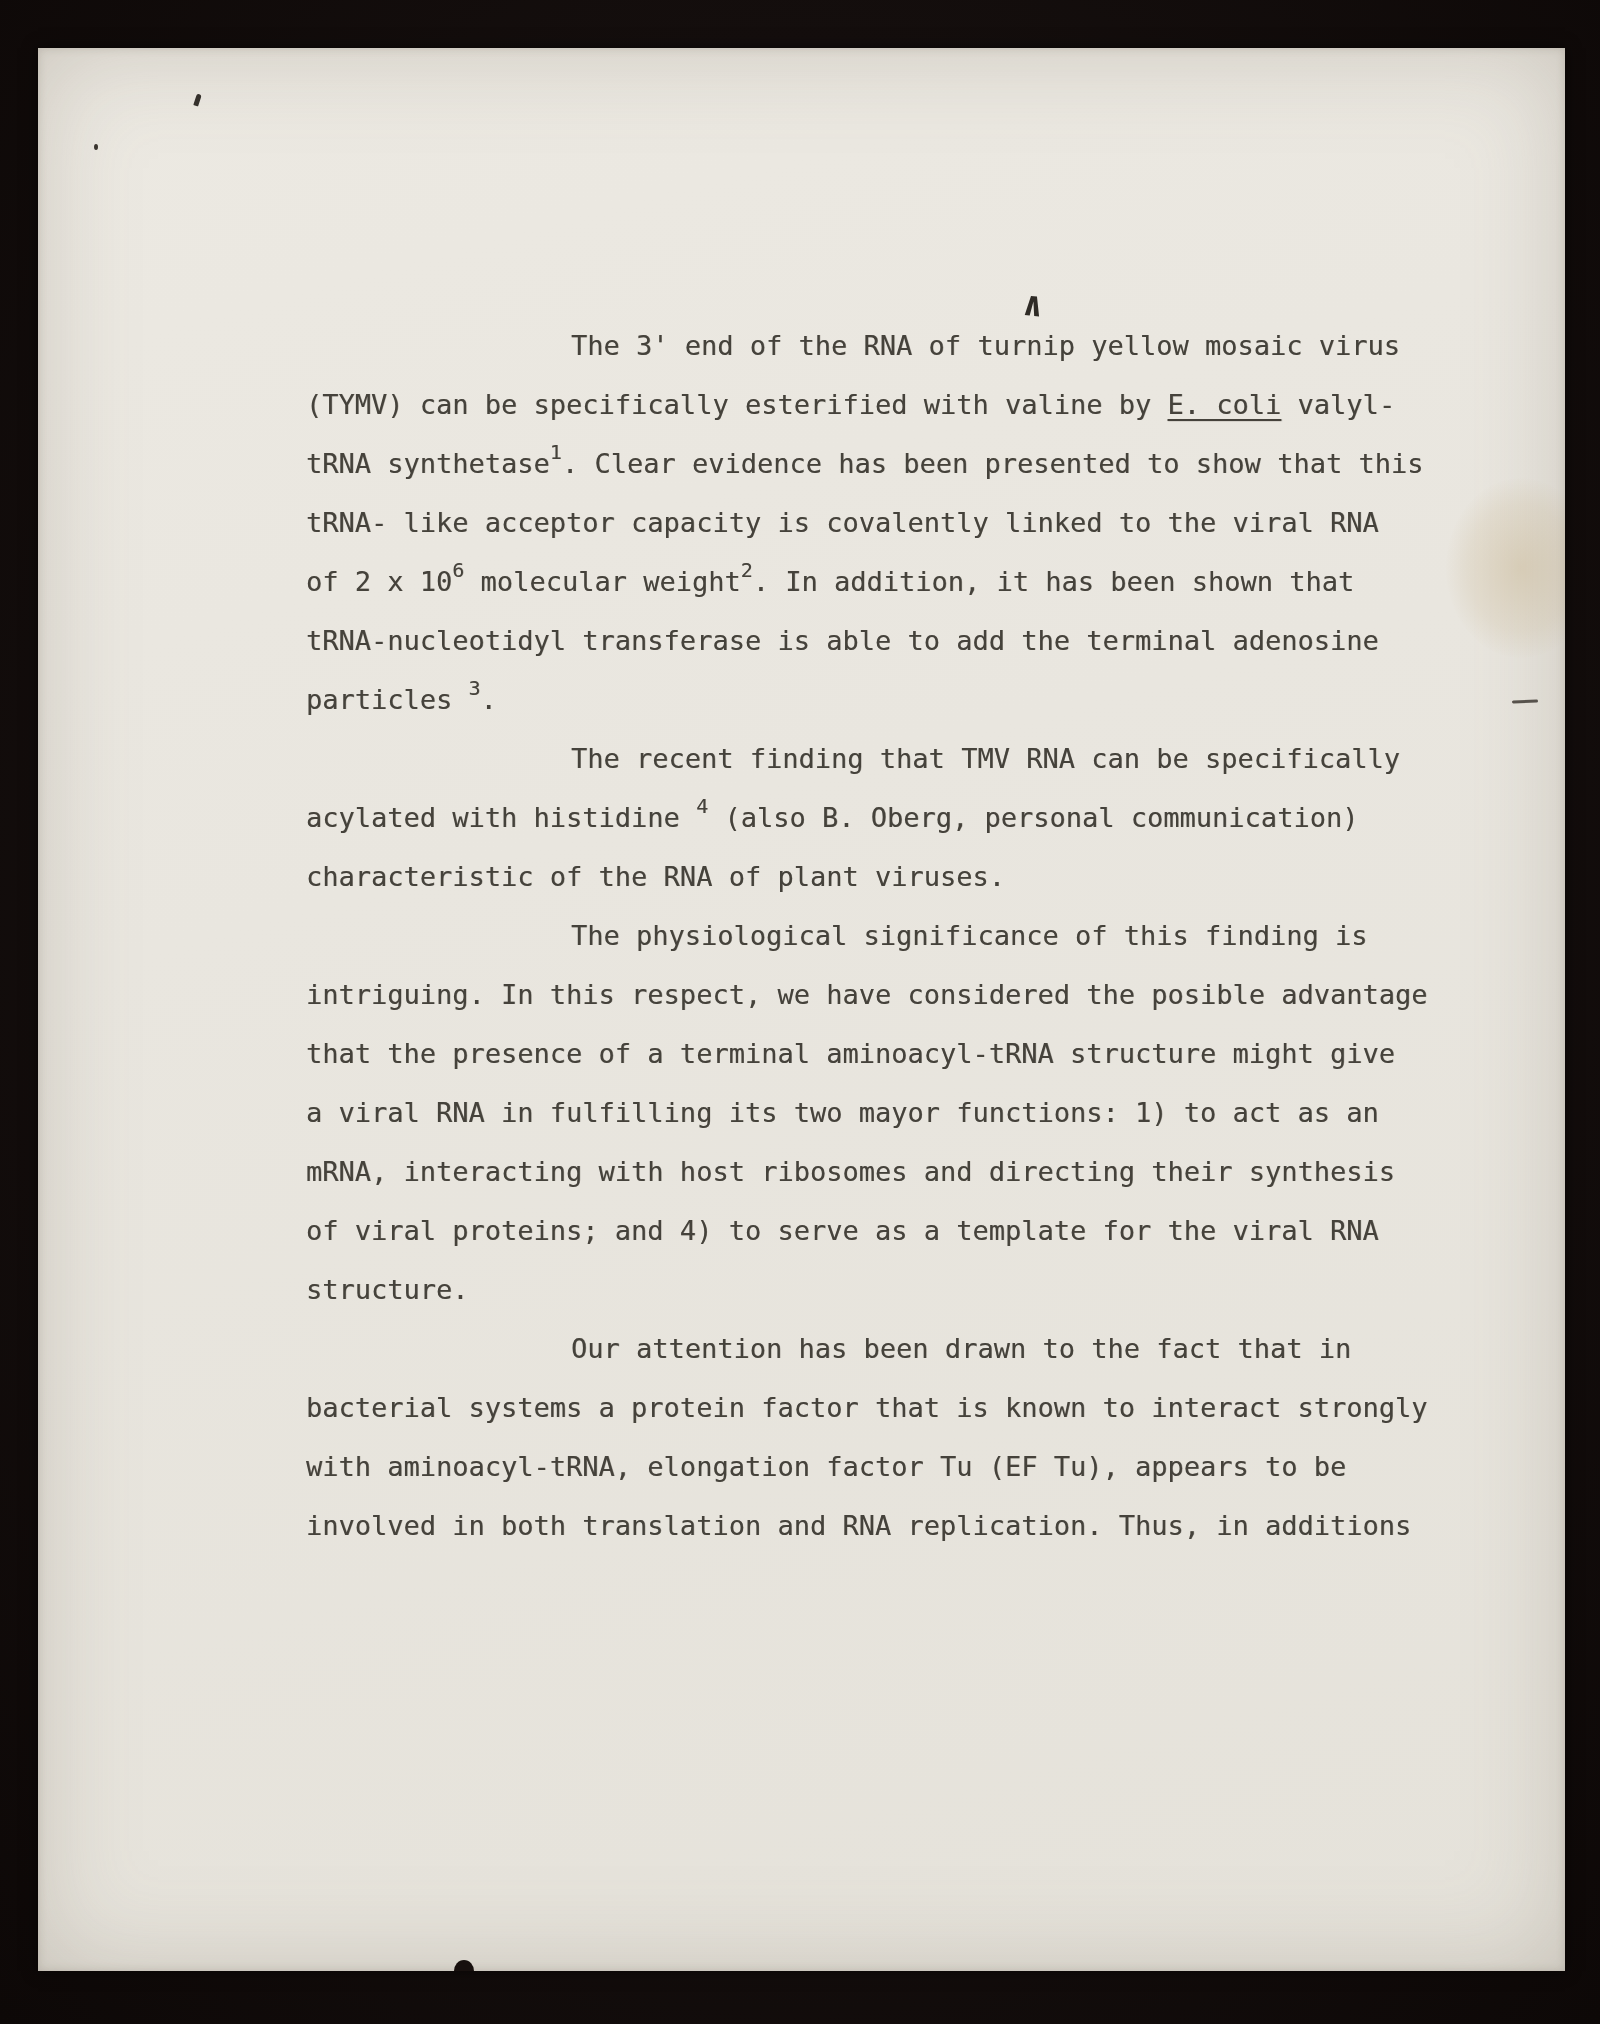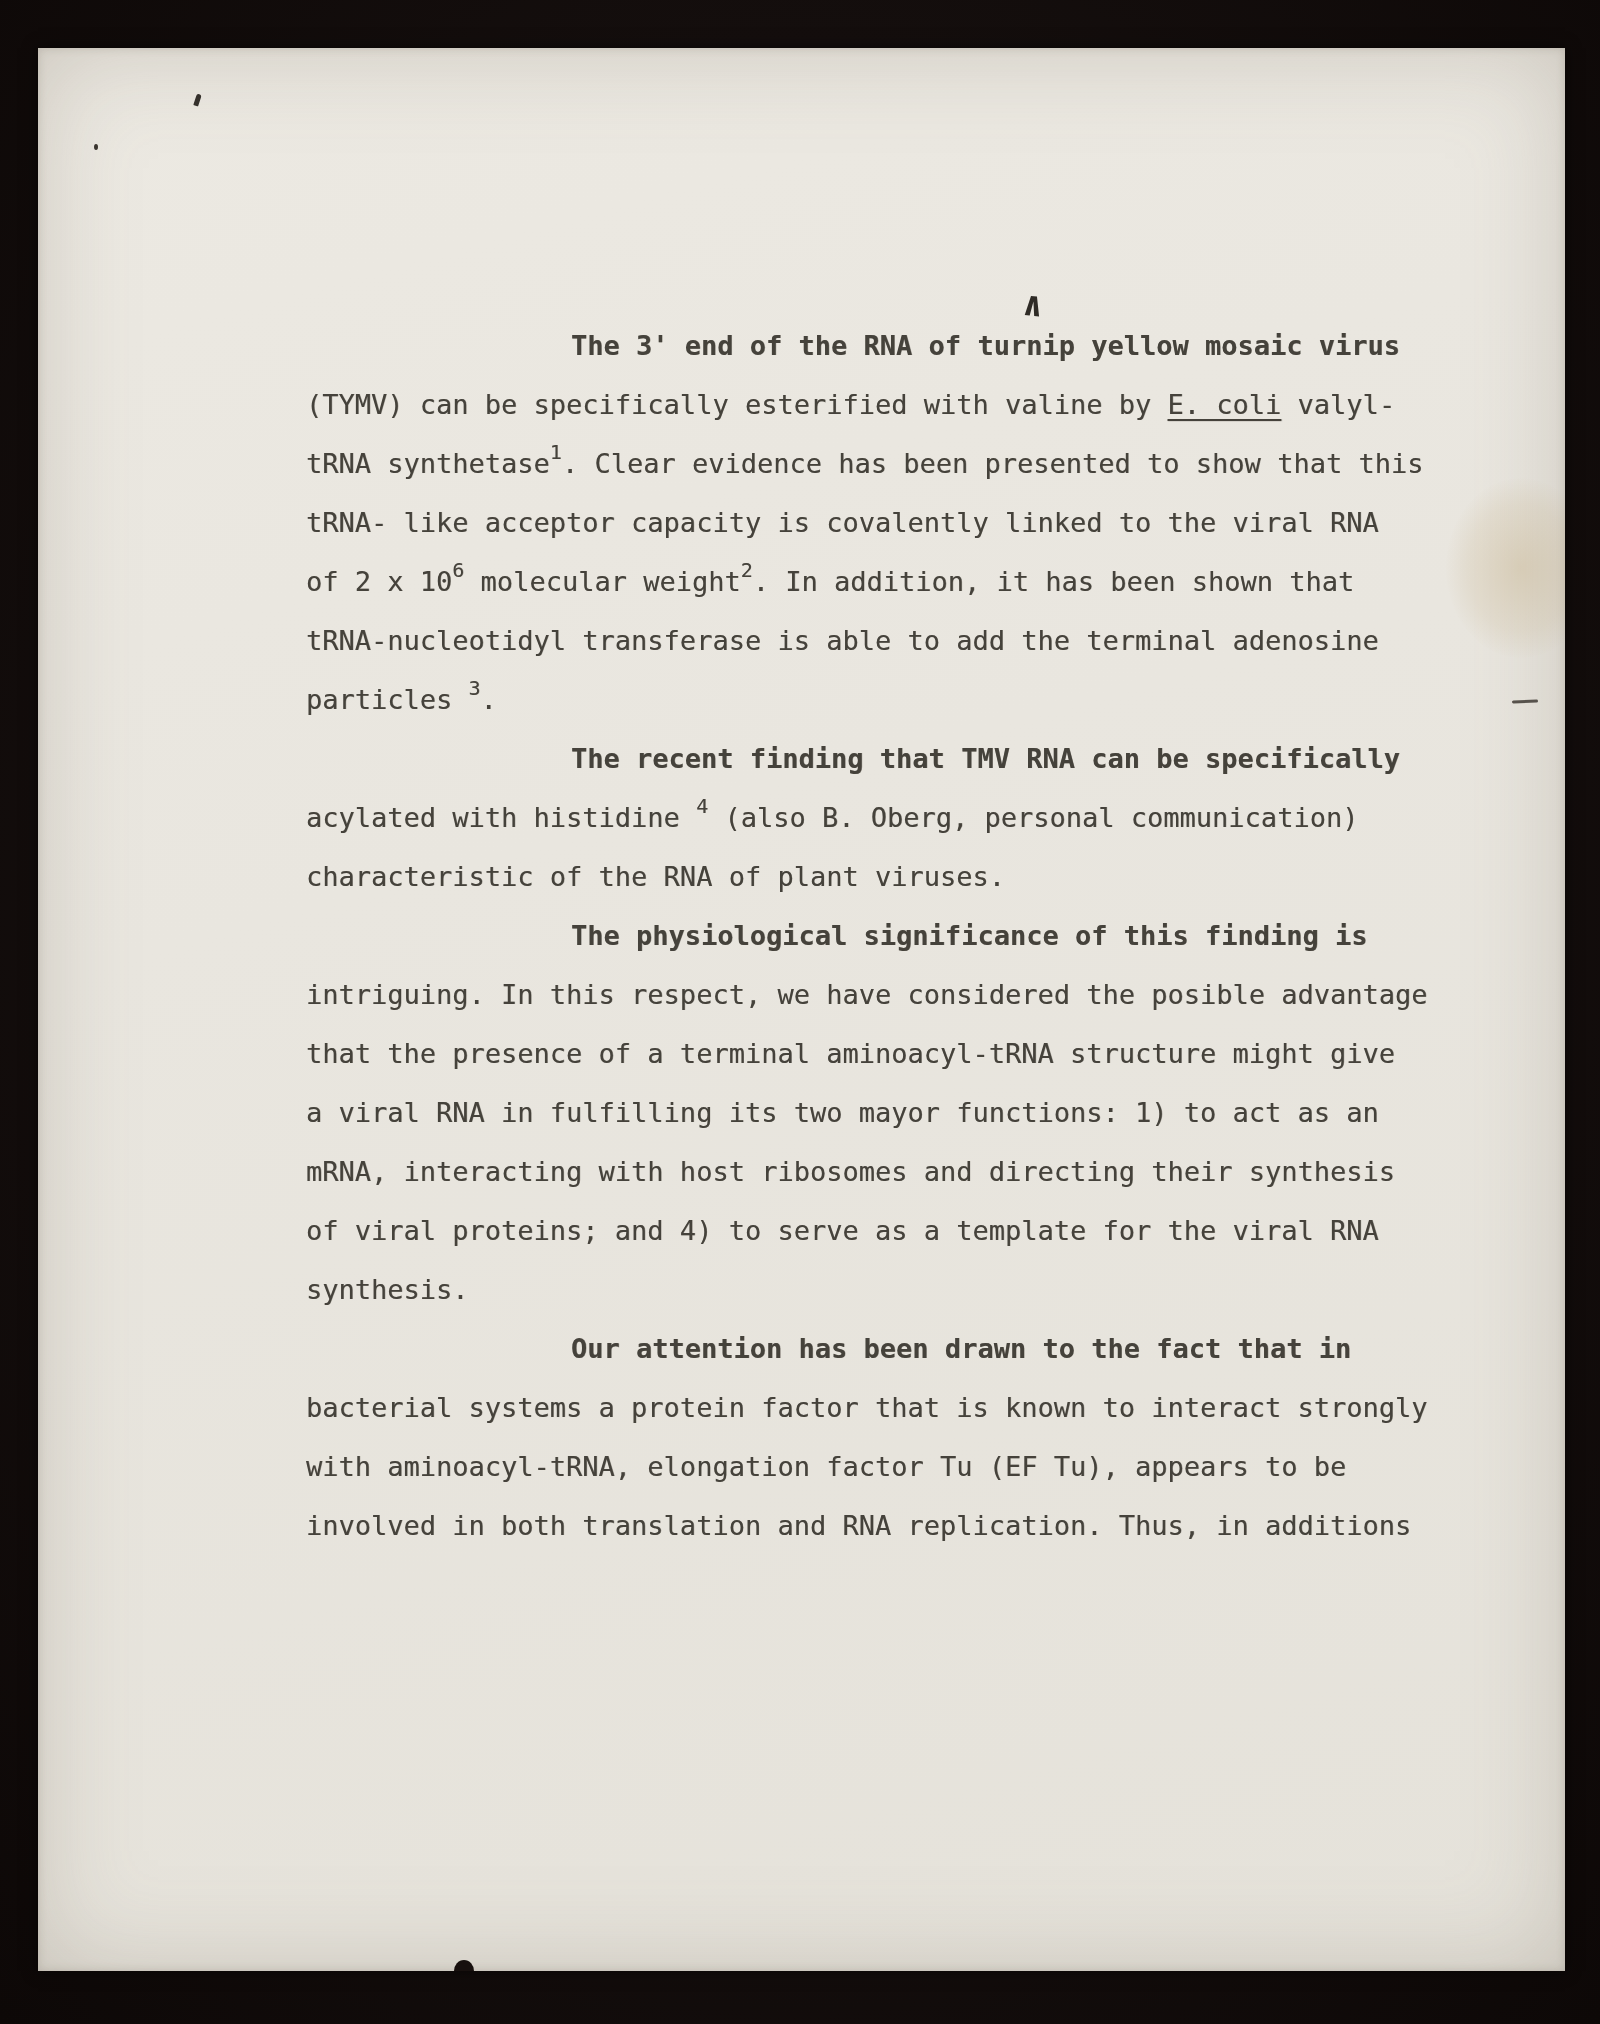--- a/index.html
+++ b/index.html
@@ -36,21 +36,20 @@
     line-height: 59px;
     color: #45423b;
     text-shadow: 0.4px 0.3px 0.5px rgba(70,66,58,0.45);
   }
   .line {
     white-space: pre;
     height: 59px;
   }
   .indent {
     padding-left: 265px;
-    font-weight: bold;
   }
   .u {
     text-decoration: underline;
     text-underline-offset: 5px;
   }
   .sup {
     font-size: 20px;
     vertical-align: 14px;
     line-height: 0;
   }
@@ -137,20 +136,20 @@
       <div class="line"><span>particles </span><span class="sup">3</span><span>.</span></div>
       <div class="line indent"><span>The recent finding that TMV RNA can be specifically</span></div>
       <div class="line"><span>acylated with histidine </span><span class="sup">4</span><span> (also B. Oberg, personal communication)</span></div>
       <div class="line"><span>characteristic of the RNA of plant viruses.</span></div>
       <div class="line indent"><span>The physiological significance of this finding is</span></div>
       <div class="line"><span>intriguing. In this respect, we have considered the posible advantage</span></div>
       <div class="line"><span>that the presence of a terminal aminoacyl-tRNA structure might give</span></div>
       <div class="line"><span>a viral RNA in fulfilling its two mayor functions: 1) to act as an</span></div>
       <div class="line"><span>mRNA, interacting with host ribosomes and directing their synthesis</span></div>
       <div class="line"><span>of viral proteins; and 4) to serve as a template for the viral RNA</span></div>
-      <div class="line"><span>synthesis.</span></div>
+      <div class="line"><span>structure.</span></div>
       <div class="line indent"><span>Our attention has been drawn to the fact that in</span></div>
       <div class="line"><span>bacterial systems a protein factor that is known to interact strongly</span></div>
       <div class="line"><span>with aminoacyl-tRNA, elongation factor Tu (EF Tu), appears to be</span></div>
       <div class="line"><span>involved in both translation and RNA replication. Thus, in additions</span></div>
     </div>
 
 </div>
 
 </body></html>

